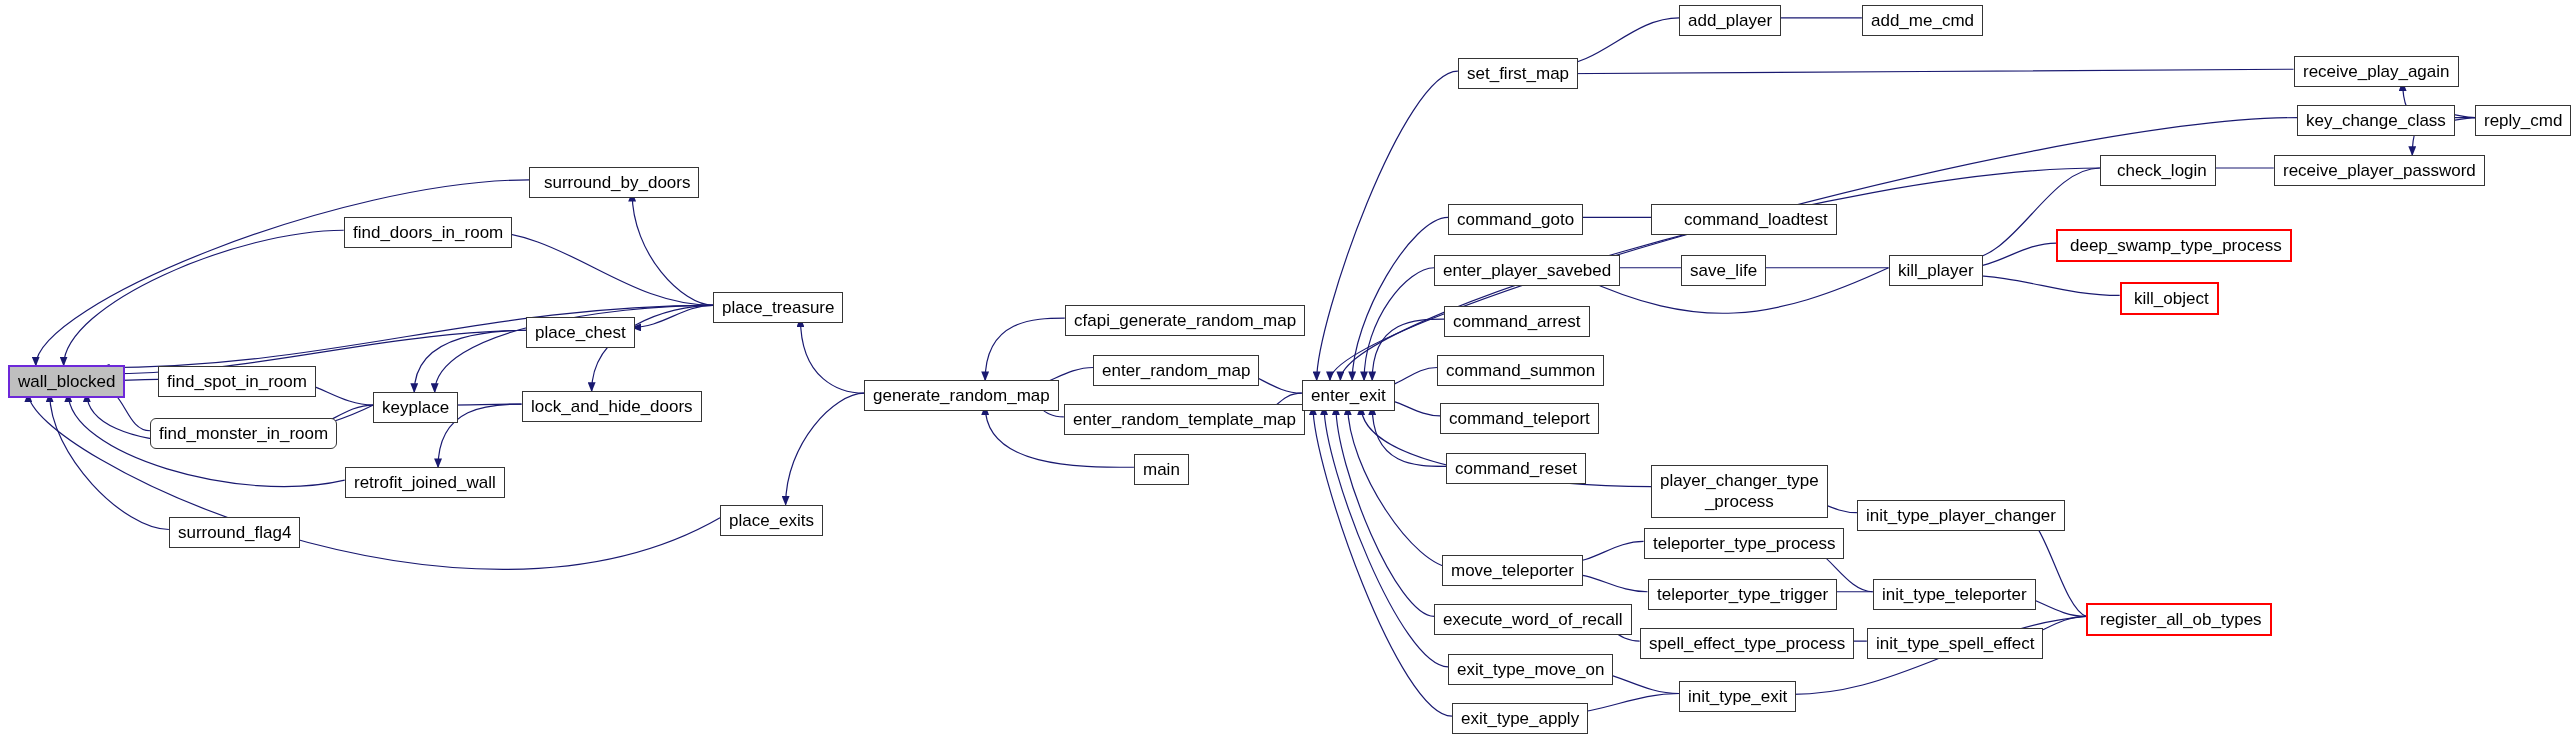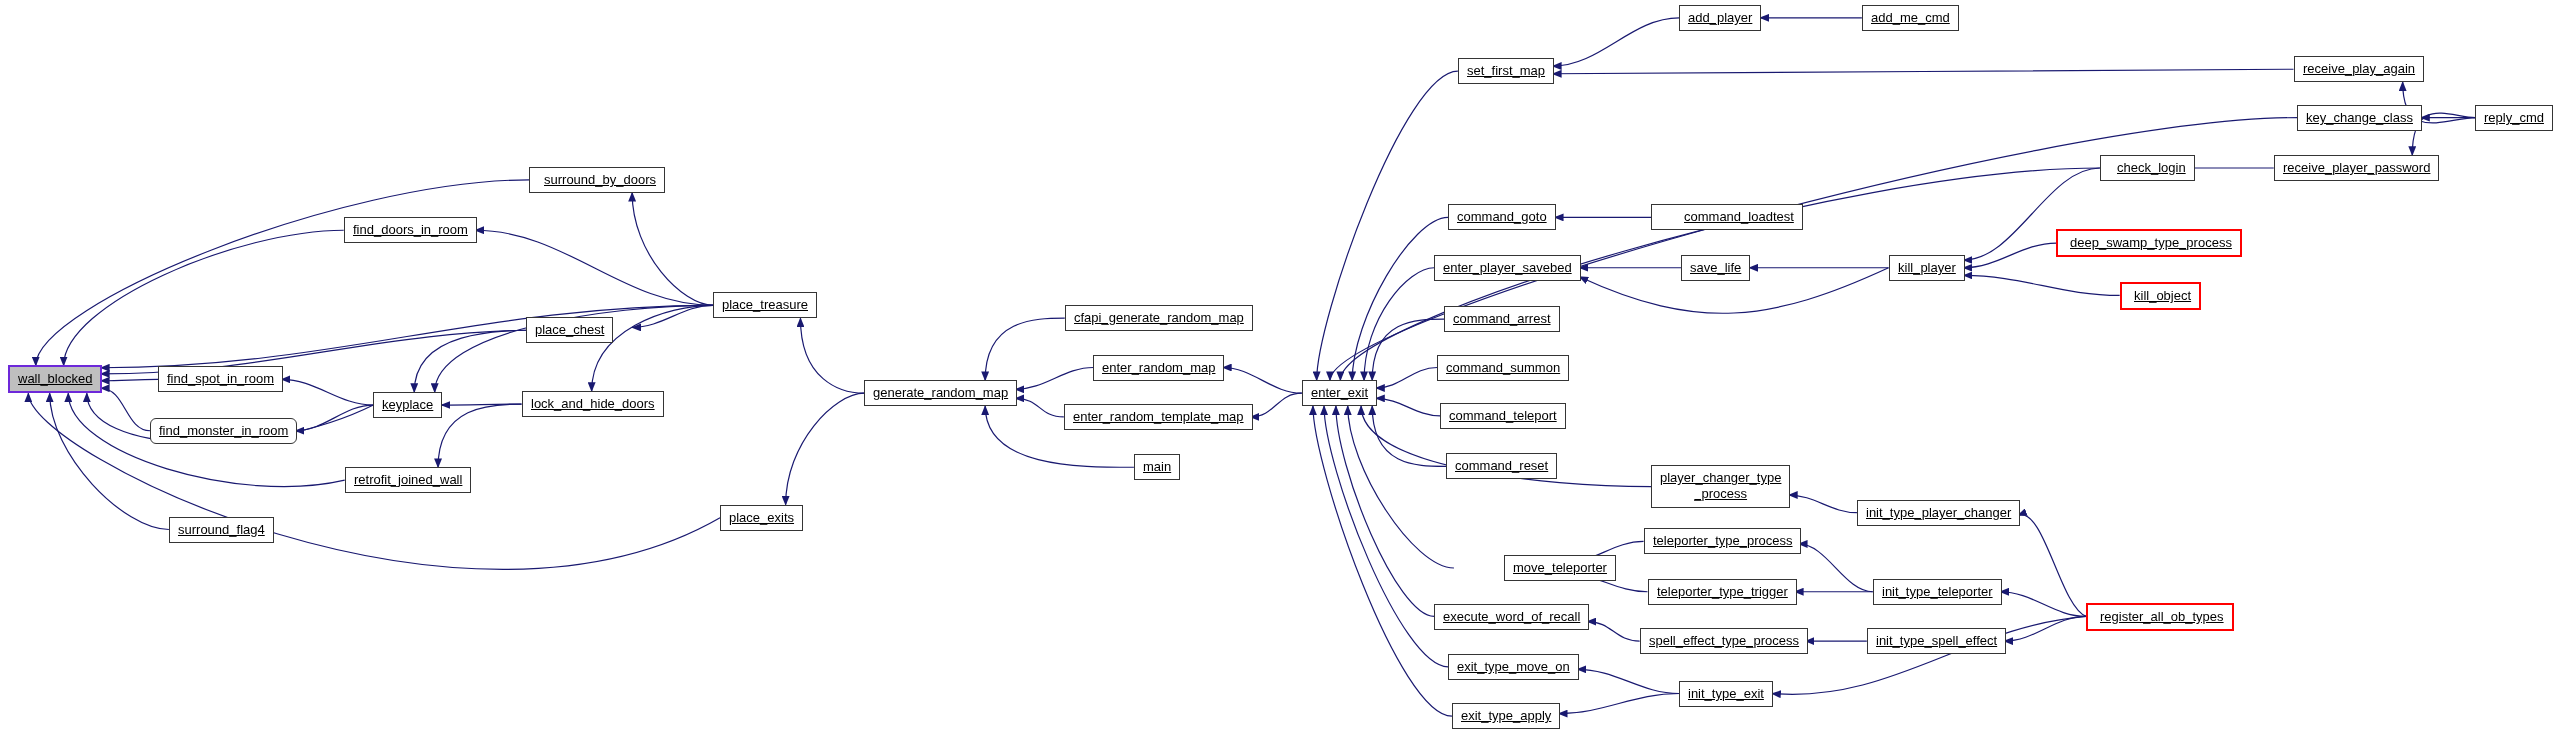--- a/index.html
+++ b/index.html
@@ -1,22 +1,22 @@
 <!DOCTYPE html>
 <html><head>
 <meta charset="utf-8">
 <style>
   html,body{margin:0;padding:0;background:#ffffff;}
   #graph{position:relative;width:2576px;height:738px;background:#ffffff;overflow:hidden;
          font-family:"Liberation Sans",sans-serif;}
   #edge-layer{position:absolute;left:0;top:0;width:2576px;height:738px;}
   #node-layer{position:absolute;left:0;top:0;width:2576px;height:738px;}
   .node{position:absolute;box-sizing:border-box;background:#ffffff;border:1px solid #353535;
-        color:#000000;font-size:13px;line-height:1.25;padding:4px 8px;white-space:pre-line;
-        text-align:center;cursor:pointer;text-decoration:underline;}
+        color:#000000;font-size:17px;line-height:1.25;padding:4px 8px;white-space:pre-line;
+        text-align:center;cursor:pointer;}
   .node.root{background:#bfbfbf;border:2px solid #6d28d9;font-weight:normal;}
   .node.truncated{border:2px solid #ff0000;padding-left:12px;}
   path.edge{fill:none;stroke:#191970;stroke-width:1.2;}
 </style>
 </head>
 <body>
 
 <div id="graph">
   <svg id="edge-layer" width="2576" height="738" viewBox="0 0 2608 747" xmlns="http://www.w3.org/2000/svg">
     <defs>
@@ -130,21 +130,21 @@
       <div class="node" style="left: 1889px; top: 255px;">kill_player</div>
       <div class="node truncated" style="left: 2056px; top: 229px;">deep_swamp_type_process</div>
       <div class="node truncated" style="left: 2120px; top: 282px;">kill_object</div>
       <div class="node" style="left: 1444px; top: 306px;">command_arrest</div>
       <div class="node" style="left: 1437px; top: 355px;">command_summon</div>
       <div class="node" style="left: 1440px; top: 403px;">command_teleport</div>
       <div class="node" style="left: 1446px; top: 453px;">command_reset</div>
       <div class="node" style="left: 1651px; top: 465px;">player_changer_type
 _process</div>
       <div class="node" style="left: 1857px; top: 500px;">init_type_player_changer</div>
-      <div class="node" style="left: 1504px; top: 555px;">move_teleporter</div>
+      <div class="node" style="left: 1442px; top: 555px;">move_teleporter</div>
       <div class="node" style="left: 1644px; top: 528px;">teleporter_type_process</div>
       <div class="node" style="left: 1648px; top: 579px;">teleporter_type_trigger</div>
       <div class="node" style="left: 1873px; top: 579px;">init_type_teleporter</div>
       <div class="node truncated" style="left: 2086px; top: 603px;">register_all_ob_types</div>
       <div class="node" style="left: 1434px; top: 604px;">execute_word_of_recall</div>
       <div class="node" style="left: 1640px; top: 628px;">spell_effect_type_process</div>
       <div class="node" style="left: 1867px; top: 628px;">init_type_spell_effect</div>
       <div class="node" style="left: 1448px; top: 654px;">exit_type_move_on</div>
       <div class="node" style="left: 1679px; top: 681px;">init_type_exit</div>
       <div class="node" style="left: 1452px; top: 703px;">exit_type_apply</div>

